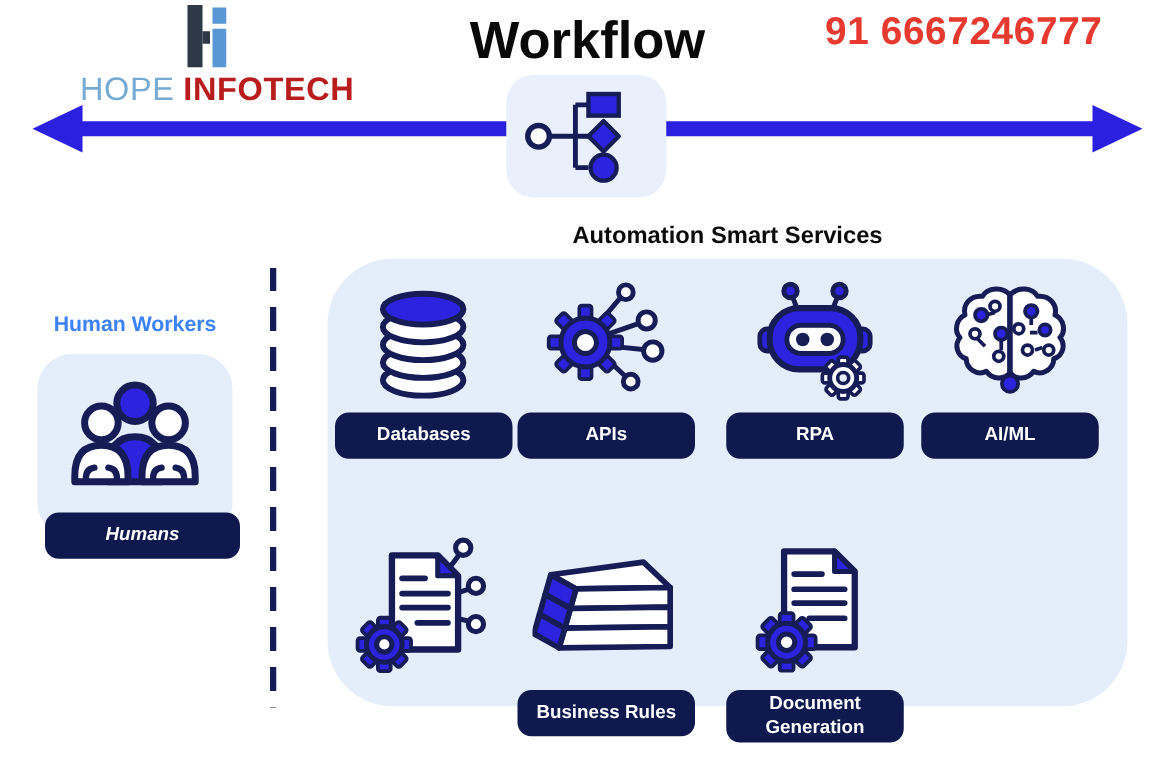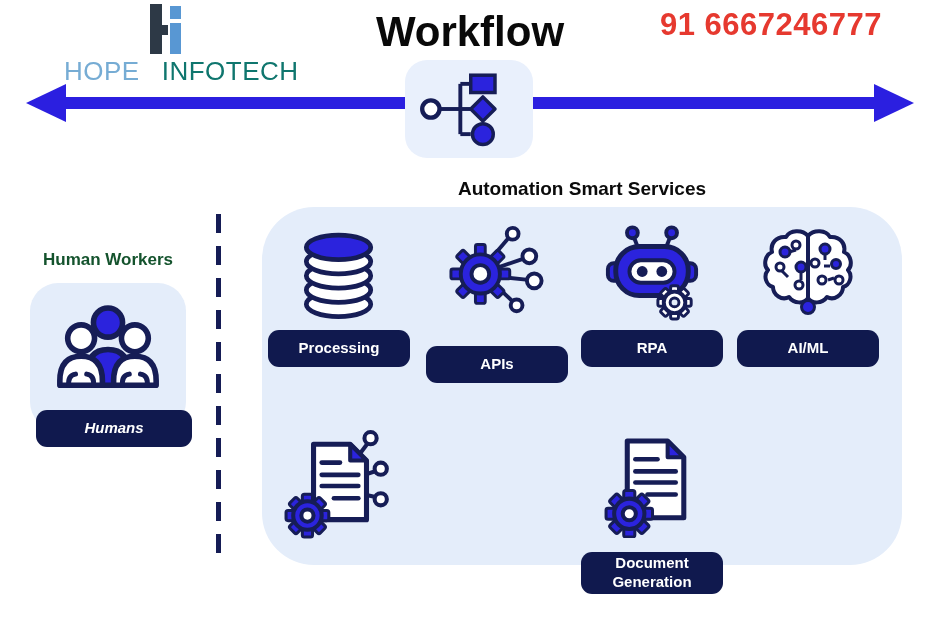--- a/index.html
+++ b/index.html
@@ -3,57 +3,57 @@
 <meta charset="utf-8">
 <style>
   html,body{margin:0;padding:0;background:#fff;}
   .stage{position:relative;width:940px;height:624px;background:#ffffff;overflow:hidden;
          font-family:"Liberation Sans",sans-serif;}
 
   
   .brand{position:absolute;left:64px;top:4px;width:200px;text-align:center;}
   .brand-mark{display:block;margin:0 auto;}
   .brand-text{margin-top:2px;font-size:26px;letter-spacing:.5px;white-space:nowrap;}
-  .brand-text .hope{color:#76ACD4;margin-right:22px;}
-  .brand-text .infotech{color:#0f766e;}
+  .brand-text .hope{color:#76ACD4;margin-right:7px;}
+  .brand-text .infotech{color:#b91c1c;font-weight:bold;}
   .title{position:absolute;left:350px;top:8px;width:240px;text-align:center;
          font-size:42px;font-weight:bold;color:#090909;}
   .phone{position:absolute;right:58px;top:7px;font-size:31px;font-weight:bold;
          color:#E6392F;letter-spacing:.5px;white-space:nowrap;}
 
   
   .arrow-svg{position:absolute;left:0;top:82px;z-index:1;}
   .flow-chip{position:absolute;left:405px;top:60px;width:128px;height:98px;background:#E9F0FC;
              border-radius:22px;z-index:2;display:flex;align-items:center;justify-content:center;}
 
   
   .services-title{position:absolute;left:262px;top:178px;width:640px;text-align:center;
                   font-size:19px;font-weight:bold;color:#0b0b0b;}
   .human-title{position:absolute;left:20px;top:250px;width:176px;text-align:center;
-               font-size:17px;font-weight:bold;color:#14532d;}
+               font-size:17px;font-weight:bold;color:#3b82f6;}
 
   
   .human-box{position:absolute;left:30px;top:283px;width:156px;height:147px;background:#E4EDFA;
              border-radius:28px;display:flex;align-items:flex-start;justify-content:center;}
   .pill{background:#10194E;color:#ffffff;font-weight:bold;font-size:15px;line-height:1.25;
         border-radius:11px;display:flex;align-items:center;justify-content:center;text-align:center;}
   .human-pill{position:absolute;left:36px;top:410px;width:156px;height:37px;z-index:3;font-style:italic;}
 
   
   .divider{position:absolute;left:216px;top:214px;width:5px;height:352px;
            background:repeating-linear-gradient(180deg,#151C55 0 19px,transparent 19px 32px);}
 
   
   .services-box{position:absolute;left:262px;top:207px;width:640px;height:358px;
                 background:#E4EDFA;border-radius:52px;}
   .cell{position:absolute;width:150px;display:flex;flex-direction:column;align-items:center;}
   .cell .icon-wrap{display:flex;align-items:center;justify-content:center;}
   .row1{top:14px;} .row1 .icon-wrap{height:102px;}
   .row2{top:216px;} .row2 .icon-wrap{height:122px;}
-  .c1{left:2px;} .c2{left:160px;gap:16px;} .c3{left:315px;} .c4{left:471px;align-items:center;}
+  .c1{left:2px;} .c2{left:148px;} .c3{left:315px;} .c4{left:471px;align-items:center;}
   .svc-pill{width:142px;min-height:37px;margin-top:7px;padding:2px 6px;box-sizing:border-box;}
 </style>
 </head>
 <body>
 
 <div class="stage">
 
   <div class="brand">
     <svg class="brand-mark" width="40" height="50" viewBox="0 0 40 50">
       <rect x="6" y="0" width="12" height="50" fill="#2D3946"></rect>
@@ -117,21 +117,21 @@
         <svg width="90" height="98" viewBox="0 0 95 100">
           <g stroke="#161D56" stroke-width="5">
             <ellipse cx="47" cy="84" rx="34" ry="13" fill="#fff"></ellipse>
             <ellipse cx="47" cy="69" rx="34" ry="13" fill="#fff"></ellipse>
             <ellipse cx="47" cy="54" rx="34" ry="13" fill="#fff"></ellipse>
             <ellipse cx="47" cy="39" rx="34" ry="13" fill="#fff"></ellipse>
             <ellipse cx="47" cy="24" rx="34" ry="13" fill="#2B23DD"></ellipse>
           </g>
         </svg>
       </div>
-      <div class="pill svc-pill">Processing</div>
+      <div class="pill svc-pill">Databases</div>
     </div>
 
     <div class="cell row1 c2">
       <div class="icon-wrap">
         <svg width="98" height="98" viewBox="0 0 100 100">
           <g stroke="#161D56" stroke-width="4" fill="none">
             <path d="M45 35 L62 15"></path>
               <path d="M52 45 L78 36"></path>
             <path d="M53 55 L82 58"></path>
               <path d="M48 63 L66 80"></path>
@@ -251,20 +251,36 @@
               <rect x="-5" y="-21" width="10" height="10" rx="2" transform="rotate(270)"></rect>
               <rect x="-5" y="-21" width="10" height="10" rx="2" transform="rotate(315)"></rect>
             </g>
             <circle r="14" fill="#2B23DD" stroke="#161D56" stroke-width="4"></circle>
             <circle r="6" fill="#fff" stroke="#161D56" stroke-width="4"></circle>
           </g>
         </svg>
       </div>
     </div>
 
+    <div class="cell row2 c2">
+      <div class="icon-wrap">
+        <svg width="118" height="96" viewBox="0 0 105 85">
+          <g stroke="#161D56" stroke-width="4" stroke-linejoin="round">
+            <polygon points="13,21 79,12 98,30 31,31" fill="#fff"></polygon>
+            <polygon points="31,31 98,30 98,44 27,45" fill="#fff"></polygon>
+            <polygon points="27,45 98,44 98,58 23,59" fill="#fff"></polygon>
+            <polygon points="23,59 98,58 98,72 19,73" fill="#fff"></polygon>
+            <polygon points="13,21 31,31 27,45 9,35" fill="#2B23DD"></polygon>
+            <polygon points="9,35 27,45 23,59 5,49" fill="#2B23DD"></polygon>
+            <polygon points="5,49 23,59 19,73 1,63" fill="#2B23DD"></polygon>
+          </g>
+        </svg>
+      </div>
+      <div class="pill svc-pill">Business Rules</div>
+    </div>
 
     <div class="cell row2 c3">
       <div class="icon-wrap">
         <svg width="106" height="108" viewBox="0 0 105 105">
           <path d="M28 10 H68 L84 26 V86 H28 Z" fill="#fff" stroke="#161D56" stroke-width="5" stroke-linejoin="round"></path>
           <path d="M68 10 L84 26 H68 Z" fill="#2B23DD" stroke="#161D56" stroke-width="4" stroke-linejoin="round"></path>
           <g stroke="#161D56" stroke-width="4.5" stroke-linecap="round" fill="none">
             <path d="M36 28 H58"></path>
               <path d="M36 40 H76"></path>
               <path d="M36 51 H76"></path>

